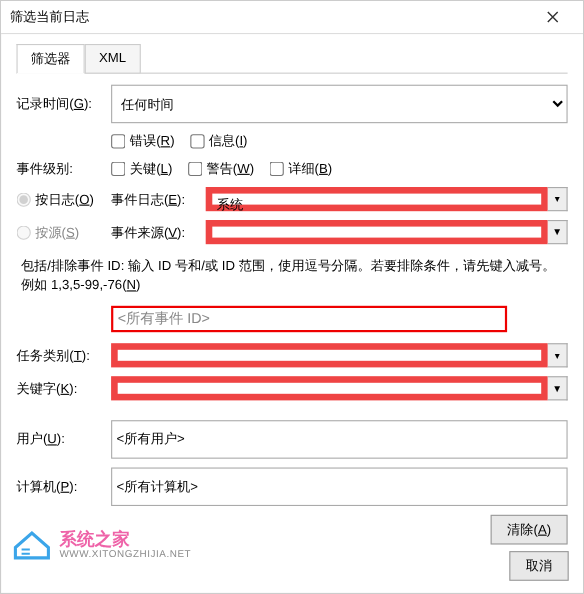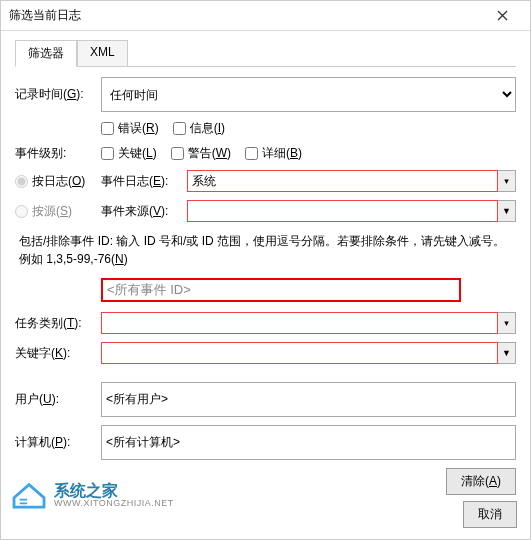--- a/index.html
+++ b/index.html
@@ -20,33 +20,33 @@
 .cbgroup { display: flex; gap: 14px; align-items: center; }
 .cbgroup label { display: flex; align-items: center; gap: 4px; font-size: 12px; }
 .cbgroup input { width: 13px; height: 13px; }
 .cbrow2 { margin-left: 86px; }
 .radios { margin-top: 4px; }
 .radiorow { display: flex; align-items: center; margin-bottom: 8px; }
 .radiorow .rlbl { display: flex; align-items: center; gap: 4px; width: 86px; font-size: 12px; color: #888; }
 .radiorow.active .rlbl { color: #000; }
 .radiorow .flbl { width: 86px; font-size: 12px; }
 .rcontrol { flex: 1; display: flex; }
-.rcontrol .box { flex: 1; border: 1px solid #ef4444; height: 22px; padding: 2px 4px; background: #fff; font-size: 12px; }
+.rcontrol .box { flex: 1; border: 6px solid #ef4444; height: 22px; padding: 2px 4px; background: #fff; font-size: 12px; }
 .rcontrol .arrow { width: 18px; border: 1px solid #aaa; border-left: none; display: flex; align-items: center; justify-content: center; background: #eee; font-size: 9px; }
 .helptxt { font-size: 12px; margin: 10px 4px 10px 4px; line-height: 1.5; }
 .highlight { border: 2px solid #e00; margin-left: 86px; width: 360px; height: 24px; display: flex; align-items: center; padding: 0 4px; color: #888; font-size: 13px; margin-bottom: 10px; }
 .input-full { flex: 1; }
 .clearbtn-row { display: flex; justify-content: flex-end; margin-top: 6px; }
 .btn { border: 1px solid #999; background: #e8e8e8; padding: 4px 14px; font-size: 12px; cursor: pointer; }
 .footer-btns { position: absolute; bottom: 12px; right: 14px; display: flex; gap: 8px; }
 .btn-primary { border: 2px solid #0a7cd4; padding: 4px 20px; }
 .watermark { position: absolute; bottom: 28px; left: 10px; display: flex; align-items: center; gap: 6px; opacity: 0.85; }
 .wm-logo svg { width: 38px; height: 30px; }
 .wm-txt { display: flex; flex-direction: column; line-height: 1.1; }
-.wm-txt .big { font-size: 16px; font-weight: bold; color: #0369a1; }
+.wm-txt .big { font-size: 16px; font-weight: bold; color: #ec4899; }
 .wm-txt .sml { font-size: 9px; color: #777; letter-spacing: 0.5px; }
 .underline { text-decoration: underline; }
 </style>
 </head>
 <body>
 
 <div class="window">
   <div class="titlebar">
     <span class="title">筛选当前日志</span>
     <div class="close">

